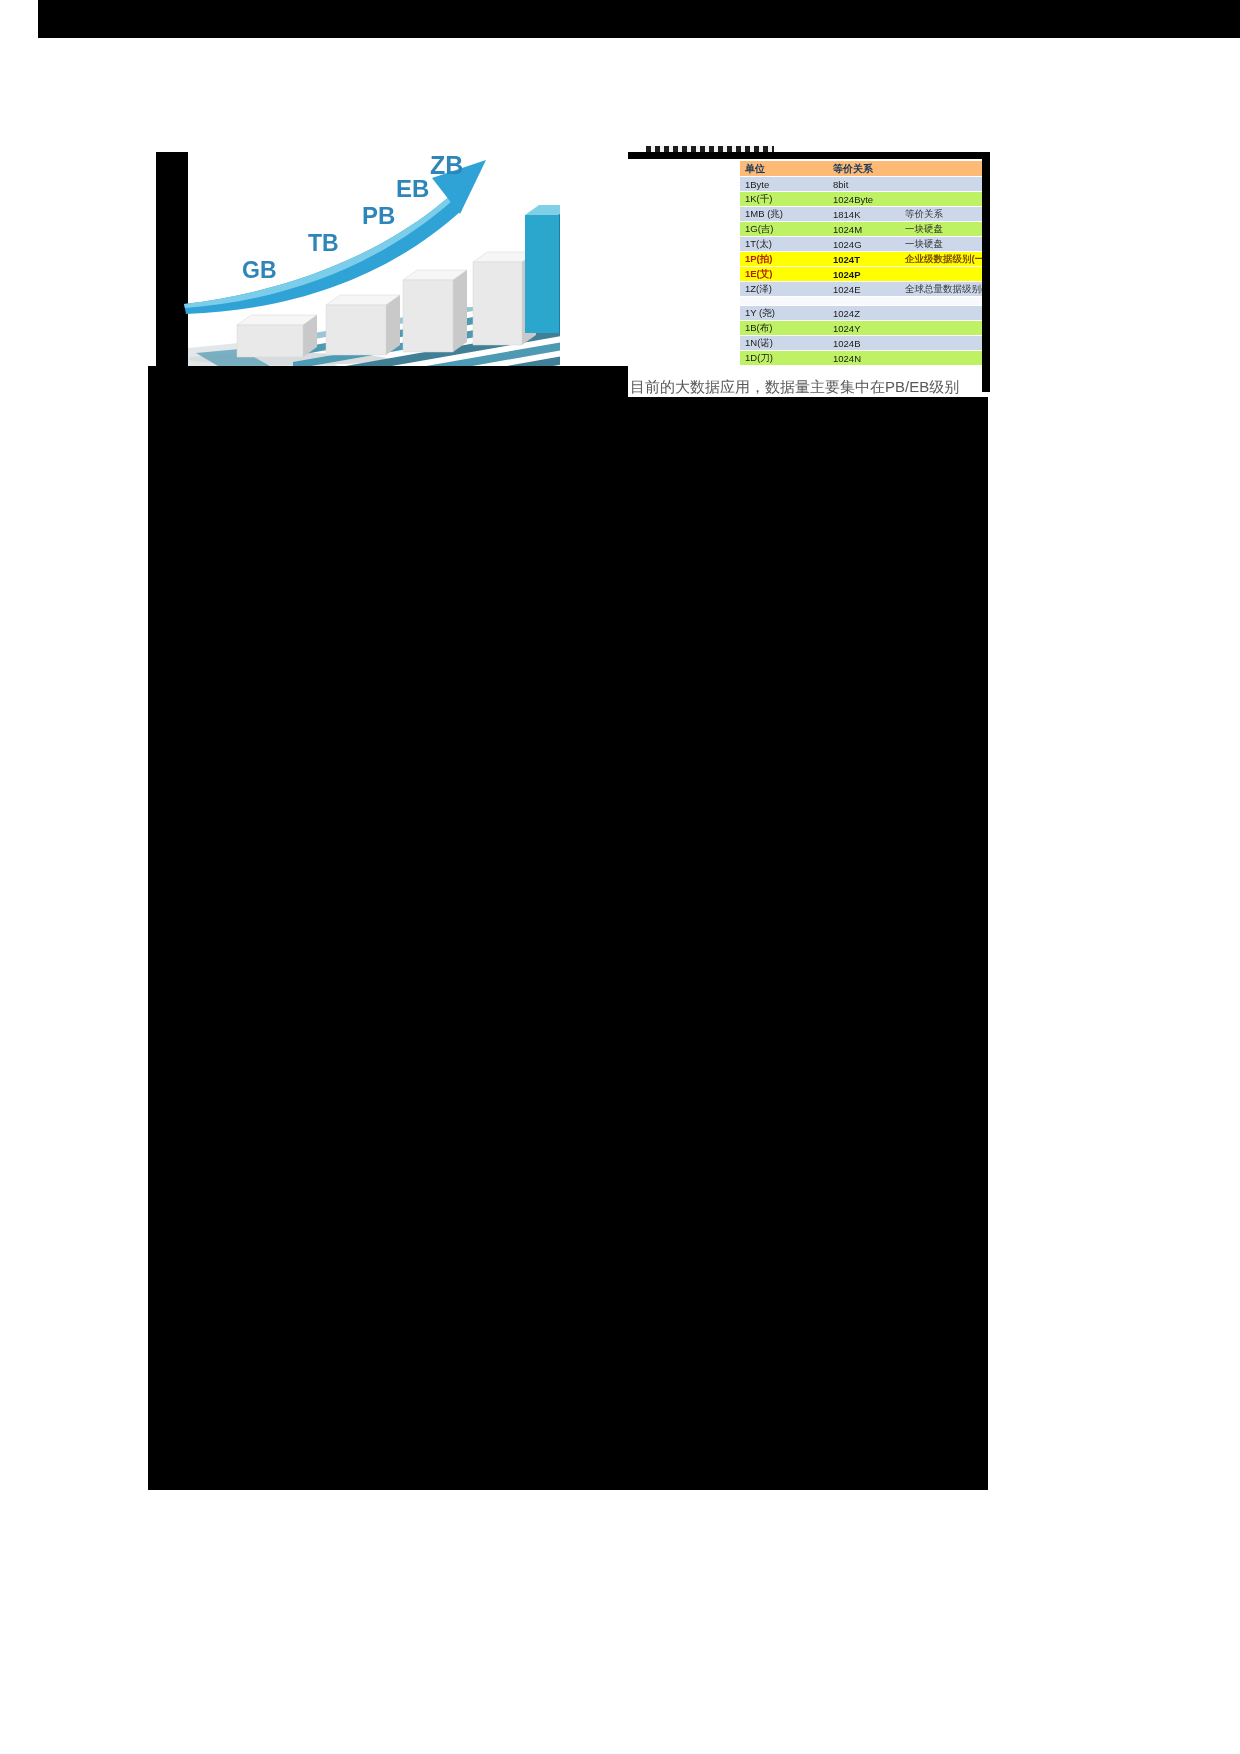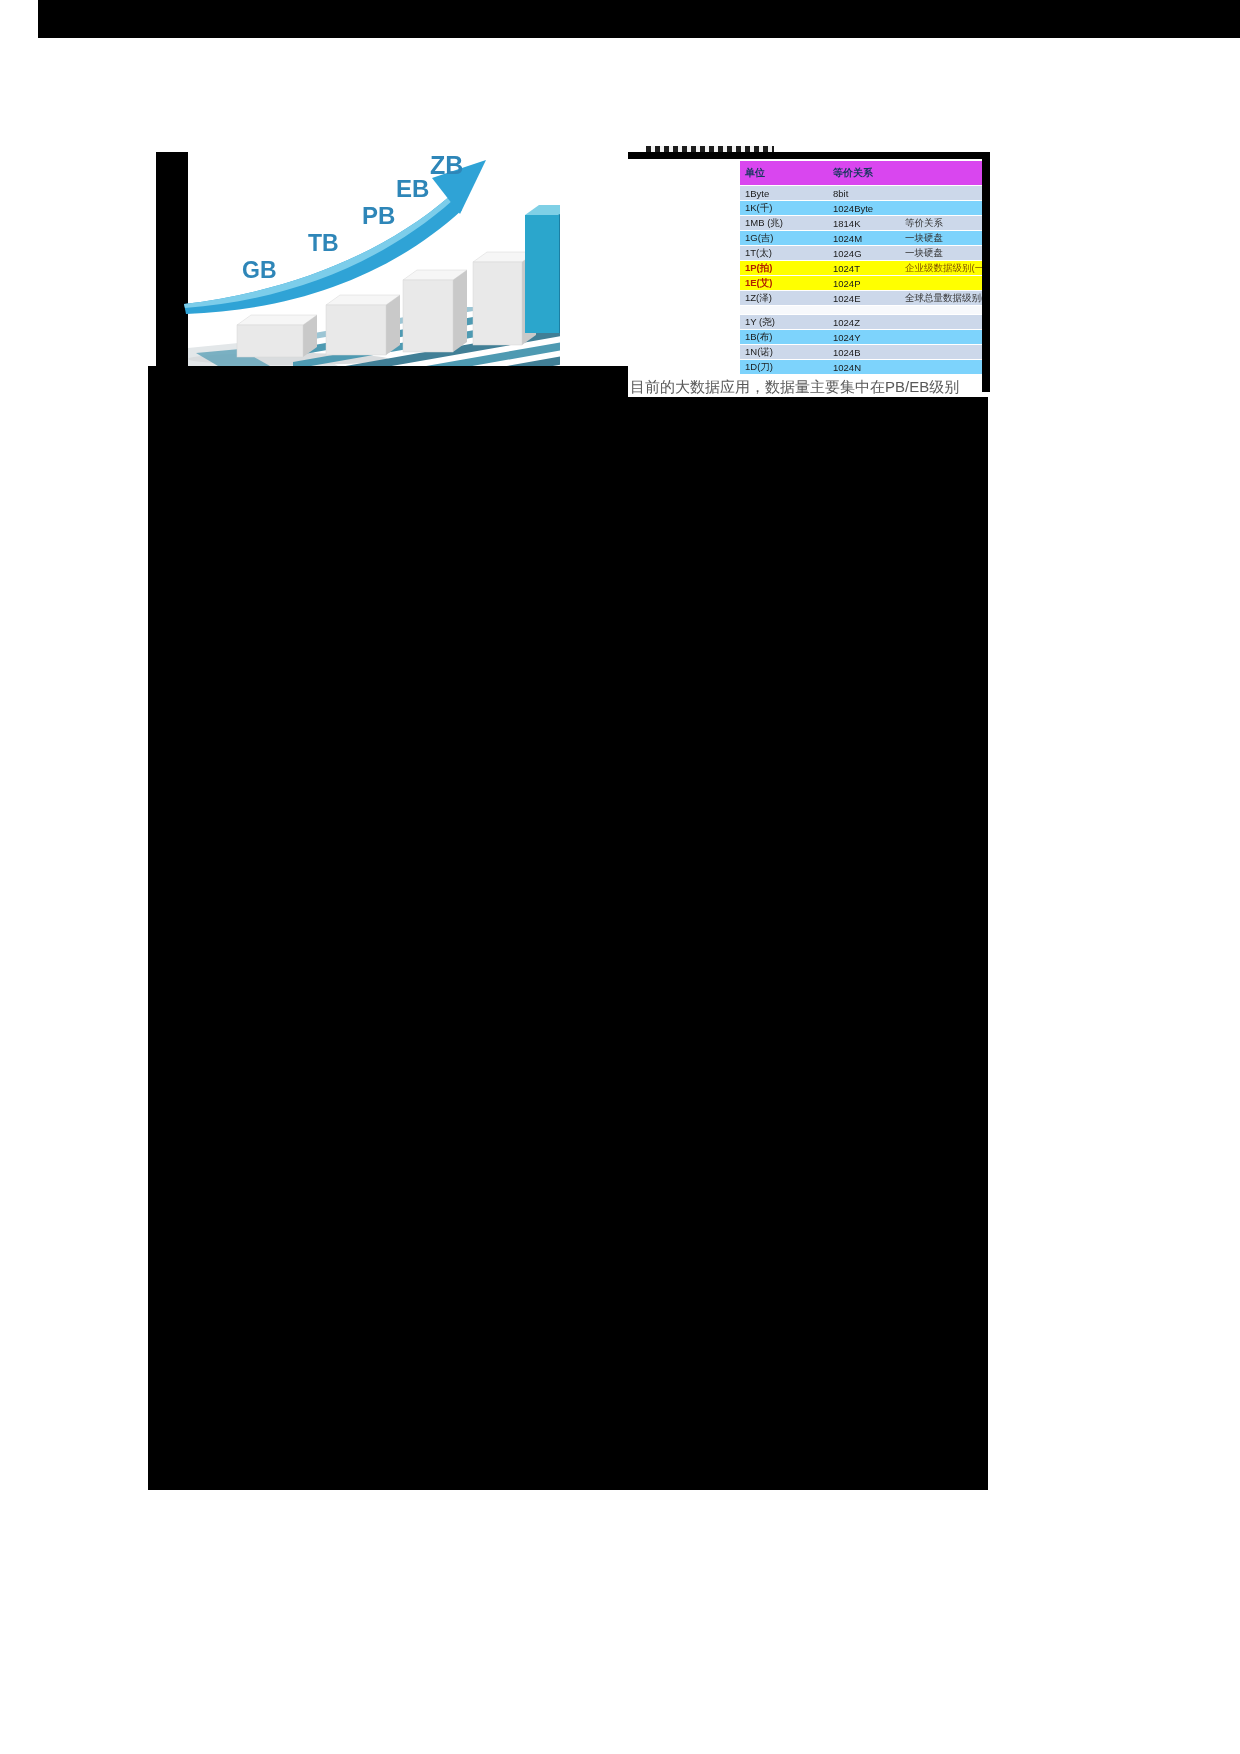--- a/index.html
+++ b/index.html
@@ -19,27 +19,27 @@
   .clipped-frag{position:absolute;left:18px;top:0;width:128px;height:6px;
     background:repeating-linear-gradient(90deg,#1c1c1c 0 5px,#f2f2f2 5px 9px);}
   .pr-top-border{position:absolute;left:0;top:6px;width:362px;height:7px;background:#000;}
   .pr-right-border{position:absolute;left:354px;top:6px;width:8px;height:240px;background:#000;}
 
   table.unit-table{position:absolute;left:112px;top:15px;width:242px;border-collapse:collapse;
     table-layout:fixed;font-size:9.5px;color:#1a1a1a;}
   table.unit-table col.c0{width:88px;}
   table.unit-table col.c1{width:72px;}
   table.unit-table col.c2{width:82px;}
-  table.unit-table th{height:24px;background:#d946ef;color:#17375e;font-weight:bold;
+  table.unit-table th{height:15px;background:#fdba74;color:#17375e;font-weight:bold;
     font-size:10px;text-align:left;padding:0 0 0 5px;border-bottom:1px solid #fff;}
   table.unit-table td{height:14px;padding:0 0 0 5px;border-bottom:1px solid #fff;
     white-space:nowrap;overflow:hidden;}
   tr.row-dark td{background:#ccd8ea;}
-  tr.row-light td{background:#7dd3fc;}
-  tr.row-yellow td{background:#ffff00;}
+  tr.row-light td{background:#bef264;}
+  tr.row-yellow td{background:#ffff00;font-weight:bold;}
   tr.row-yellow td.c0{color:#b22000;font-weight:bold;}
   tr.row-yellow td.c2{color:#7f4f00;}
   tr.row-gap td{background:#f7f9fc;height:8px;}
   td.c2{color:#333;}
 
   .caption{position:absolute;left:2px;top:232px;width:352px;font-size:15px;color:#595959;
     white-space:nowrap;overflow:hidden;}
 
   .lbl{font-weight:bold;fill:#2e86b8;}
 </style>

